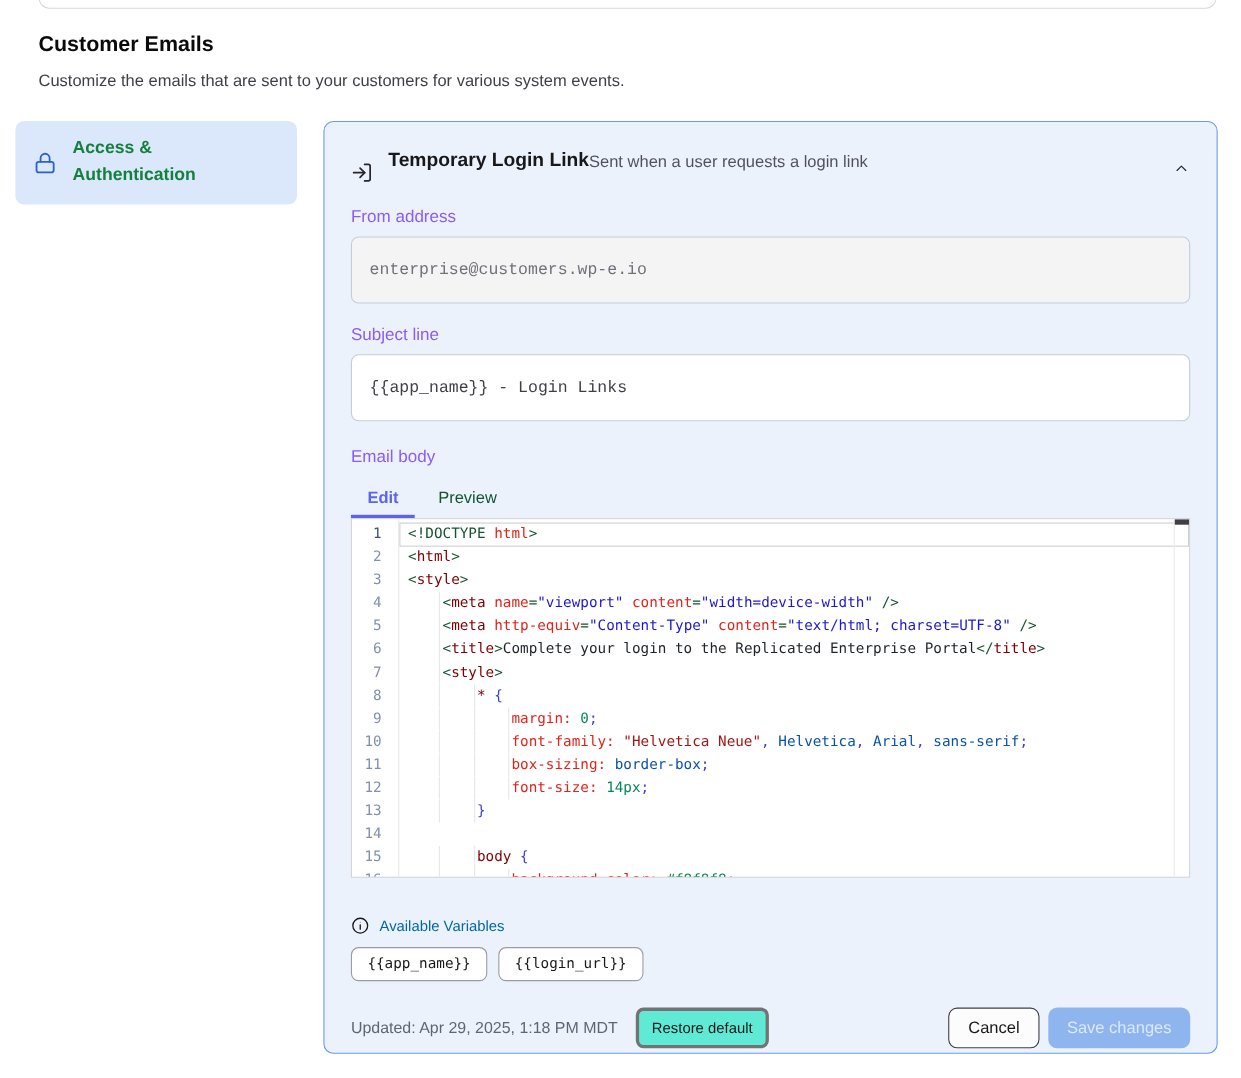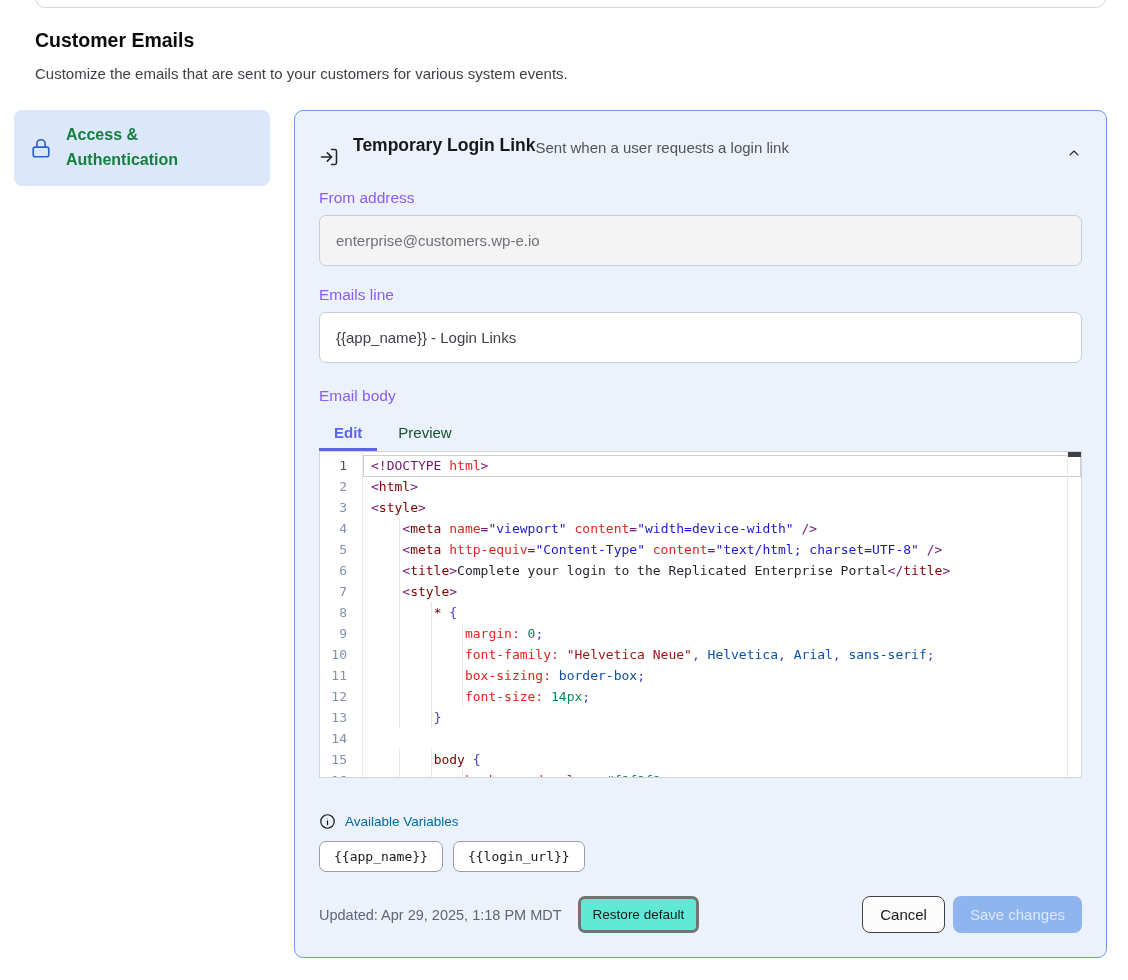--- a/index.html
+++ b/index.html
@@ -30,23 +30,23 @@
   .hdr-icon{margin-top:12px;display:flex;}
   .hdr-texts{display:flex;flex-direction:row;}
   .hdr-title{font-size:17.5px;font-weight:700;color:#18181b;}
   .hdr-sub{font-size:15px;color:#52525b;margin-top:4px;}
   .hdr-chevron{margin-left:auto;margin-top:10px;display:flex;cursor:pointer;}
 
   .field-label{font-size:15.5px;color:#8b5cf6;}
   .lab-from{margin-top:22px;}
   .lab-subject{margin-top:20px;}
   .lab-body{margin-top:24px;}
-  .text-input{display:block;width:100%;box-sizing:border-box;height:51px;margin-top:8px;
+  .text-input{display:block;width:100%;box-sizing:border-box;height:61px;margin-top:8px;
     border:1px solid #c6ccd8;border-radius:7px;padding:0 16px;font-size:15px;
-    font-family:Liberation Sans, sans-serif;background:#fff;color:#3f3f46;outline:none;}
+    font-family:Liberation Mono, monospace;background:#fff;color:#3f3f46;outline:none;}
   .text-input.disabled{background:#f4f4f5;color:#71717a;}
 
   
   .tabbar{margin-top:10px;display:flex;gap:6px;}
   .tab{padding:9px 15px 10px 15px;font-size:15px;color:#14532d;font-weight:500;cursor:pointer;}
   .tab.active{color:#5a64ed;font-weight:700;border-bottom:3px solid #5a64ed;padding-bottom:7px;}
 
   
   .editor{position:relative;height:327px;background:#fff;border:1px solid #d4d4d8;
     box-sizing:border-box;overflow:hidden;font-family:"DejaVu Sans Mono",monospace;
@@ -55,21 +55,21 @@
   .sb-sep{position:absolute;right:13px;top:0;bottom:0;width:1px;background:#ebebed;}
   .sb-thumb{position:absolute;right:0;top:0;width:13px;height:5px;background:#3f3f46;}
   .active-line-box{position:absolute;left:43px;right:0;top:3px;height:22px;
     border:1px solid #cfcfd4;box-sizing:border-box;pointer-events:none;}
   .cl{display:flex;height:21px;white-space:pre;}
   .ln{flex:none;width:42px;box-sizing:border-box;padding-right:15px;text-align:right;color:#8290ac;}
   .ln.act{color:#42506b;}
   .lc{position:relative;flex:1;padding-left:9px;overflow:hidden;}
   .guide{position:absolute;top:0;bottom:0;width:1px;background:#e6e6e9;}
   .tk-tag{color:#800000}.tk-attr{color:#e0241c}.tk-str{color:#1d18cc}
-  .tk-punc{color:#701a75}.tk-text{color:#1f2328}.tk-prop{color:#e0241c}
+  .tk-punc{color:#14532d}.tk-text{color:#1f2328}.tk-prop{color:#e0241c}
   .tk-ident{color:#0b51a8}.tk-cstr{color:#a31515}.tk-num{color:#098658}
   .tk-sym{color:#4040d0}.tk-sel{color:#800000}.tk-plain{color:#1f2328}
 
   
   .vars-row{margin-top:35px;display:flex;align-items:center;gap:9px;font-size:13.5px;color:#0369a1;}
   .chips-row{margin-top:11px;display:flex;gap:10px;}
   .chip{padding:7px 14px;border:1px solid #9c9ca3;border-radius:7px;background:#fff;
     font-family:"DejaVu Sans Mono",monospace;font-size:13px;color:#18181b;cursor:pointer;}
 
   
@@ -123,21 +123,21 @@
       <span class="hdr-chevron">
         <svg width="16" height="16" viewBox="0 0 24 24" fill="none" stroke="#27272a" stroke-width="1.6" stroke-linecap="round" stroke-linejoin="round">
           <polyline points="6 15 12 9 18 15"></polyline>
         </svg>
       </span>
     </div>
 
     <div class="field-label lab-from">From address</div>
     <input class="text-input disabled" readonly="" value="enterprise@customers.wp-e.io" style="">
 
-    <div class="field-label lab-subject">Emails line</div>
+    <div class="field-label lab-subject">Subject line</div>
     <input class="text-input" value="{{app_name}} - Login Links" style="">
 
     <div class="field-label lab-body">Email body</div>
 
     <div class="tabbar">
       <div class="tab active">Edit</div>
       <div class="tab">Preview</div>
     </div>
 
     <div class="editor">

